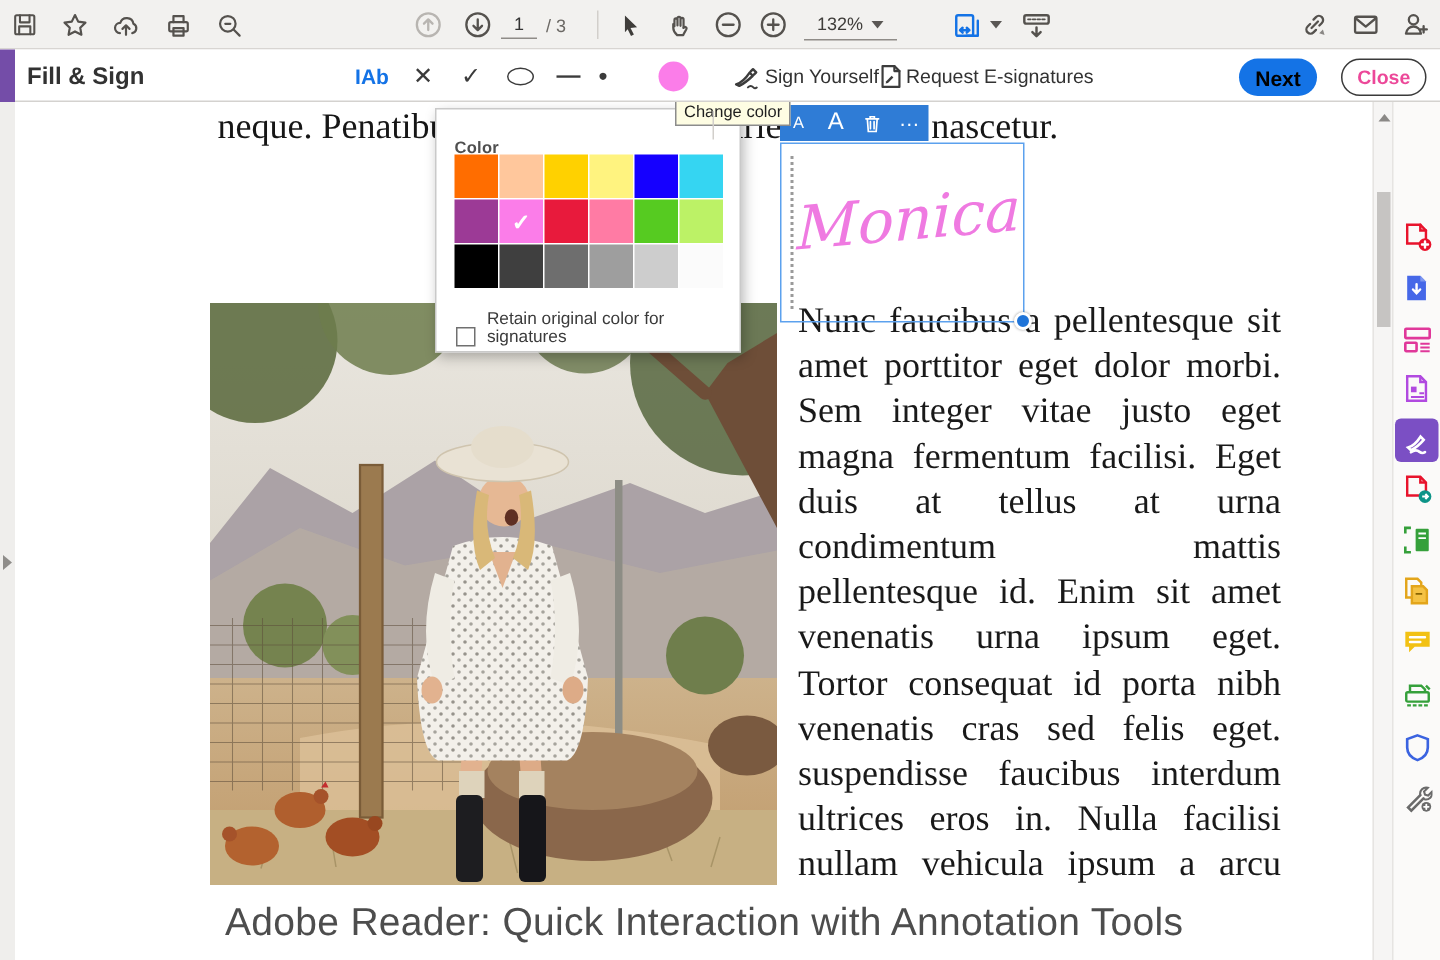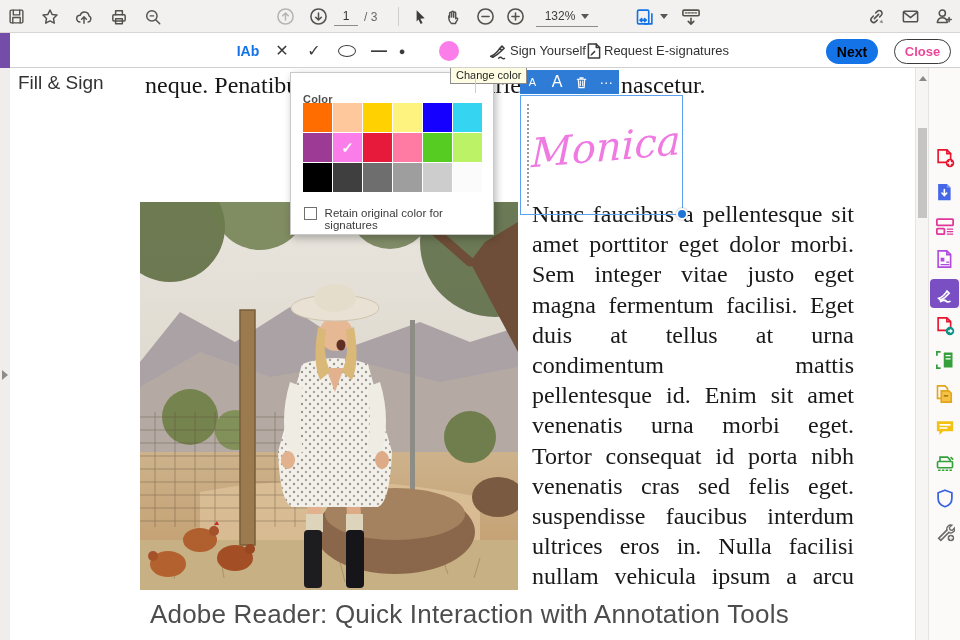--- a/index.html
+++ b/index.html
@@ -22,21 +22,21 @@
   #zoom-group { position:absolute; left:536px; top:6px; width:62px; height:21px;
     border-bottom:1px solid #8f8c88; display:flex; align-items:center; gap:6px;
     justify-content:center; font-size:12px; color:#3f3d3a; }
   .caret { width:0; height:0; border-left:4px solid transparent; border-right:4px solid transparent;
     border-top:5px solid #5a5754; }
 
   
   #fs-toolbar { left:0; top:33px; width:960px; height:35px; background:#ffffff;
     border-bottom:1px solid #d4d2cf; z-index:80; }
   #fs-accent { left:0; top:0; width:10px; height:35px; background:#744da8; }
-  #fs-title { left:18px; top:10px; font-size:19px; font-weight:400; color:#323232;margin-top:29px; }
+  #fs-title { left:18px; top:10px; font-size:16px; font-weight:700; color:#323232; }
   .fstool { position:absolute; top:4px; height:27px; display:flex; align-items:center;
     justify-content:center; color:#3b3b3b; cursor:default; }
   #tool-text { color:#1473e6; font-weight:700; font-size:14px; }
   #tool-oval { width:18px; height:12px; border:1.6px solid #3b3b3b; border-radius:50%; }
   #tool-color-dot { width:20px; height:20px; border-radius:50%; background:#fb7de9; }
   .fslabel { font-size:13px; color:#323232; }
   .fsicon svg { stroke:#3c3c3c; fill:none; stroke-width:1.3; stroke-linecap:round; stroke-linejoin:round; }
   #next-btn { position:absolute; left:826px; top:6px; width:52px; height:25px; border-radius:13px;
     background:#1473e6; color:#000000; font-size:14px; font-weight:700; display:flex;
     align-items:center; justify-content:center; border:none; }
@@ -84,21 +84,21 @@
   
   #color-popup { left:290px; top:72px; width:204px; height:163px; background:#fff;
     border:1px solid #c9c9c9; box-shadow:2px 3px 8px rgba(0,0,0,.28); z-index:50; }
   #color-popup-title { position:absolute; left:12px; top:10px; font-size:11px; font-weight:700;
     color:#4f4f4f; letter-spacing:.2px;margin-top:10px; }
   #swatch-grid { position:absolute; left:12px; top:30px; width:180px; display:grid;
     grid-template-columns:repeat(6, 29px); grid-auto-rows:29px; gap:1px; }
   .swatch { width:29px; height:29px; cursor:pointer; }
   .swatch.sel { display:flex; align-items:center; justify-content:center; color:#fff;
     font-size:15px; font-weight:700; }
-  #retain-row { position:absolute; left:13px; top:134px; display:flex; align-items:flex-start; gap:8px; }
+  #retain-row { position:absolute; left:13px; top:134px; display:flex; align-items:flex-end; gap:8px; }
   #retain-checkbox { width:13px; height:13px; border:1px solid #707070; background:#fff; }
   #retain-label { font-size:11.5px; color:#3b3b3b; }
 
   
   #tooltip { left:450px; top:66px; background:#fefde3; border:1px solid #8c8c8c;
     font-size:11px; color:#1f1f1f; padding:2px 5px; z-index:60; white-space:nowrap; }
   #tooltip-pointer { left:458px; top:61px; width:0; height:0; z-index:61;
     border-left:5px solid transparent; border-right:5px solid transparent;
     border-bottom:6px solid #efe8c8; }
 
@@ -278,21 +278,21 @@
 <div id="doc-topline">neque. Penatibus et magnis dis parturient montes nascetur.</div>
 
 <div id="doc-column">
   <div class="docline">Nunc faucibus a pellentesque sit</div>
   <div class="docline">amet porttitor eget dolor morbi.</div>
   <div class="docline">Sem integer vitae justo eget</div>
   <div class="docline">magna fermentum facilisi. Eget</div>
   <div class="docline">duis at tellus at urna</div>
   <div class="docline">condimentum mattis</div>
   <div class="docline">pellentesque id. Enim sit amet</div>
-  <div class="docline">venenatis urna morbi eget.</div>
+  <div class="docline">venenatis urna ipsum eget.</div>
   <div class="docline">Tortor consequat id porta nibh</div>
   <div class="docline">venenatis cras sed felis eget.</div>
   <div class="docline">suspendisse faucibus interdum</div>
   <div class="docline">ultrices eros in. Nulla facilisi</div>
   <div class="docline">nullam vehicula ipsum a arcu</div>
 </div>
 
 <div id="photo" class="abs">
   <svg width="378" height="388" viewBox="0 0 378 388">
     <defs>

